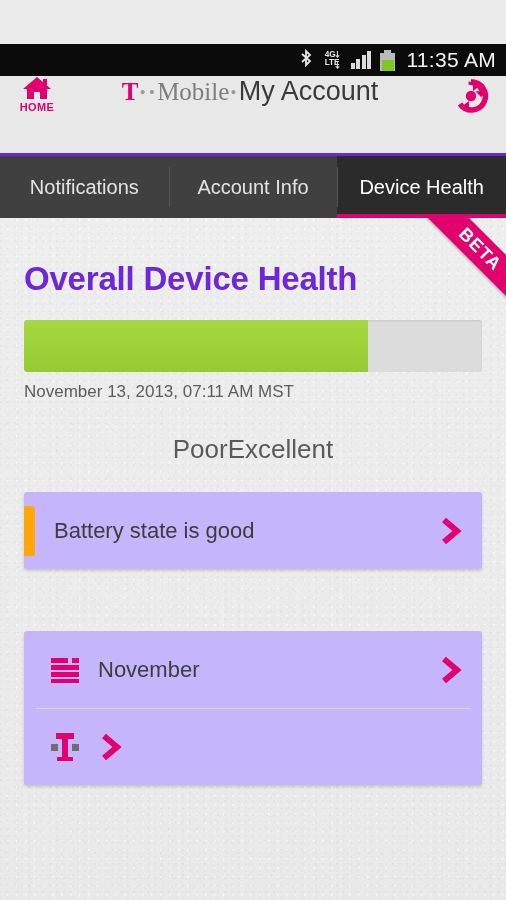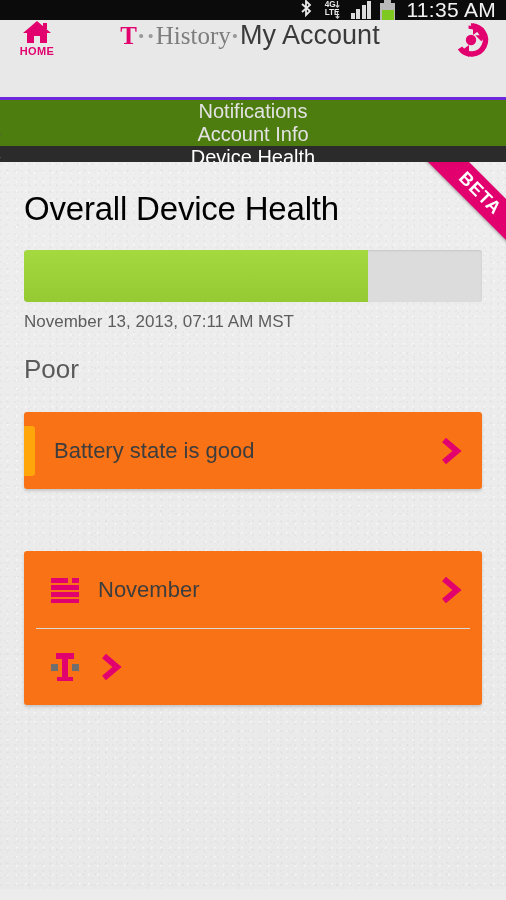--- a/index.html
+++ b/index.html
@@ -7,23 +7,23 @@
   body {
     font-family:"Liberation Sans", sans-serif;
     background:#ececec;
     position:relative;
     overflow:hidden;
     -webkit-font-smoothing:antialiased;
   }
 
   
   .statusbar{
-    height:20px; background:#0b0b0b;
+    height:32px; background:#0b0b0b;
     display:flex; align-items:center; justify-content:flex-end;
-    padding-right:10px; gap:9px;
+    padding-right:10px; gap:9px;margin-top:44px;
   }
   .sb-icon{ display:flex; align-items:center; }
   .bt-ico{ width:14px; height:22px; }
   .lte-ico{ width:20px; height:24px; position:relative; color:#e8e8e8; }
   .sig{ display:flex; align-items:flex-end; gap:1.5px; height:18px;}
   .sig i{ display:block; width:4px; background:#dcdcdc; }
   .sig i:nth-child(1){height:6px}
   .sig i:nth-child(2){height:10px}
   .sig i:nth-child(3){height:14px}
   .sig i:nth-child(4){height:18px}
@@ -46,21 +46,21 @@
   .home-ico{ width:30px; height:24px; }
   .home-lbl{ font-size:11px; color:#e2006e; font-weight:bold; letter-spacing:.4px; }
   .brand{ display:flex; align-items:baseline; flex:1; justify-content:center; margin-left:-10px;}
   .brand .tm{ font-family:"Liberation Serif", serif; font-size:25px; font-weight:bold; color:#e2006e; }
   .brand .dots{ font-family:"Liberation Serif", serif; font-size:25px; font-weight:bold; color:#9a9a9a; letter-spacing:1px;}
   .brand .mob{ font-family:"Liberation Serif", serif; font-size:25px; color:#7d7d7d; }
   .brand .acct{ font-size:27px; color:#3a3a3a; }
   .refresh-btn{ width:70px; display:flex; align-items:center; justify-content:center; }
 
   
-  .tabbar{ height:62px; background:#4d7c0f; display:flex; position:relative;flex-direction:column; }
+  .tabbar{ height:62px; background:#404040; display:flex; position:relative; }
   .tab{
     flex:1; display:flex; align-items:center; justify-content:center;
     color:#e3e3e3; font-size:20px; position:relative;
   }
   .tab + .tab::before{
     content:""; position:absolute; left:0; top:11px; bottom:11px; width:1px;
     background:#545454;
   }
   .tab.active{ background:#2b2b2b; color:#ffffff; }
   .tab.active::after{
@@ -93,36 +93,36 @@
     overflow:hidden; z-index:5; pointer-events:none;
   }
   .beta-rib{
     position:absolute; width:132px; text-align:center;
     background:#e2006e; color:#fff; font-size:18px; font-weight:bold;
     letter-spacing:1px; padding:4px 0;
     transform:rotate(45deg); top:17px; left:-4px;
     box-shadow:0 1px 3px rgba(0,0,0,.3);
   }
 
-  .page-title{ font-size:33px; font-weight:normal; color:#000000; padding-top:28px; letter-spacing:-.2px;}
+  .page-title{ font-size:33px; font-weight:bold; color:#6d28d9; padding-top:42px; letter-spacing:-.2px;}
 
   .meter{
     margin-top:22px; height:52px; background:#dcdcdc;
     border-radius:3px; overflow:hidden; position:relative;
     box-shadow:inset 0 1px 2px rgba(0,0,0,.1);
   }
   .meter-fill{
     height:100%; background:linear-gradient(#a4d93f,#96ca32); border-radius:3px 0 0 3px;
   }
   .meter-date{ margin-top:10px; font-size:17px; color:#5d5d5d; }
-  .scale{ display:flex; justify-content:space-between; margin-top:22px; }
+  .scale{ display:flex; justify-content:center; margin-top:32px; }
   .scale span{ font-size:26px; color:#5a5a5a; }
 
   .card{
-    background:#f97316; border-radius:3px; margin-top:27px;
+    background:#c4b5fd; border-radius:3px; margin-top:27px;
     box-shadow:0 2px 3px rgba(0,0,0,.16);
   }
   .row{
     height:77px; display:flex; align-items:center; position:relative;
     padding-left:0; padding-right:18px;
   }
   .row + .row::before{
     content:""; position:absolute; top:0; left:12px; right:12px; height:1px; background:#d8d8d8;
   }
   .status-bar-ind{ width:11px; height:50px; border-radius:0 3px 3px 0; margin-right:19px; }
@@ -171,21 +171,21 @@
   <div class="home-btn">
     <svg class="home-ico" viewBox="0 0 30 24">
       <path d="M15 1 L29 13 h-4 v10 h-7 v-7 h-6 v7 H5 V13 H1 Z" fill="#e2006e"></path>
       <rect x="21" y="3" width="4" height="6" fill="#e2006e"></rect>
     </svg>
     <span class="home-lbl">HOME</span>
   </div>
   <div class="brand">
     <span class="tm">T</span>
     <span class="dots">··</span>
-    <span class="mob">History</span>
+    <span class="mob">Mobile</span>
     <span class="dots">·</span>
     <span class="acct">My Account</span>
   </div>
   <div class="refresh-btn">
     <svg width="40" height="40" viewBox="0 0 40 40">
       <path d="M20 5 a15 15 0 0 1 13 7.5 l-5 0 l7 7 l6-7 l-4.5 0 A19 19 0 0 0 20 1 Z" fill="#e2006e" transform="translate(-2,2) scale(0.85) translate(3,3)"></path>
       <path d="M20 6 A14 14 0 1 1 9 28" fill="none" stroke="#e2006e" stroke-width="5.4" stroke-linecap="butt"></path>
       <path d="M22 3 l8 6 l-8 6 z" fill="#e2006e"></path>
       <path d="M18 37 l-8 -6 l8 -6 z" fill="#e2006e"></path>
       <circle cx="20" cy="20" r="5.2" fill="#e2006e"></circle>
@@ -215,20 +215,21 @@
   <div class="page-title">Overall Device Health</div>
 
   <div class="meter">
     <div class="meter-fill" style="width: 75%;"></div>
   </div>
 
   <div class="meter-date">November 13, 2013, 07:11 AM MST</div>
 
   <div class="scale">
     <span>Poor</span>
+    <span>Excellent</span>
   </div>
 
   <div class="card">
     <div class="row">
       <span class="status-bar-ind" style="background: rgb(255, 166, 11);"></span>
       <span class="row-label">Battery state is good</span>
       <svg class="chev" viewBox="0 0 26 30">
         <path d="M6 4 L19 15 L6 26" fill="none" stroke="#e2006e" stroke-width="6" stroke-linecap="butt" stroke-linejoin="miter"></path>
       </svg>
     </div>

